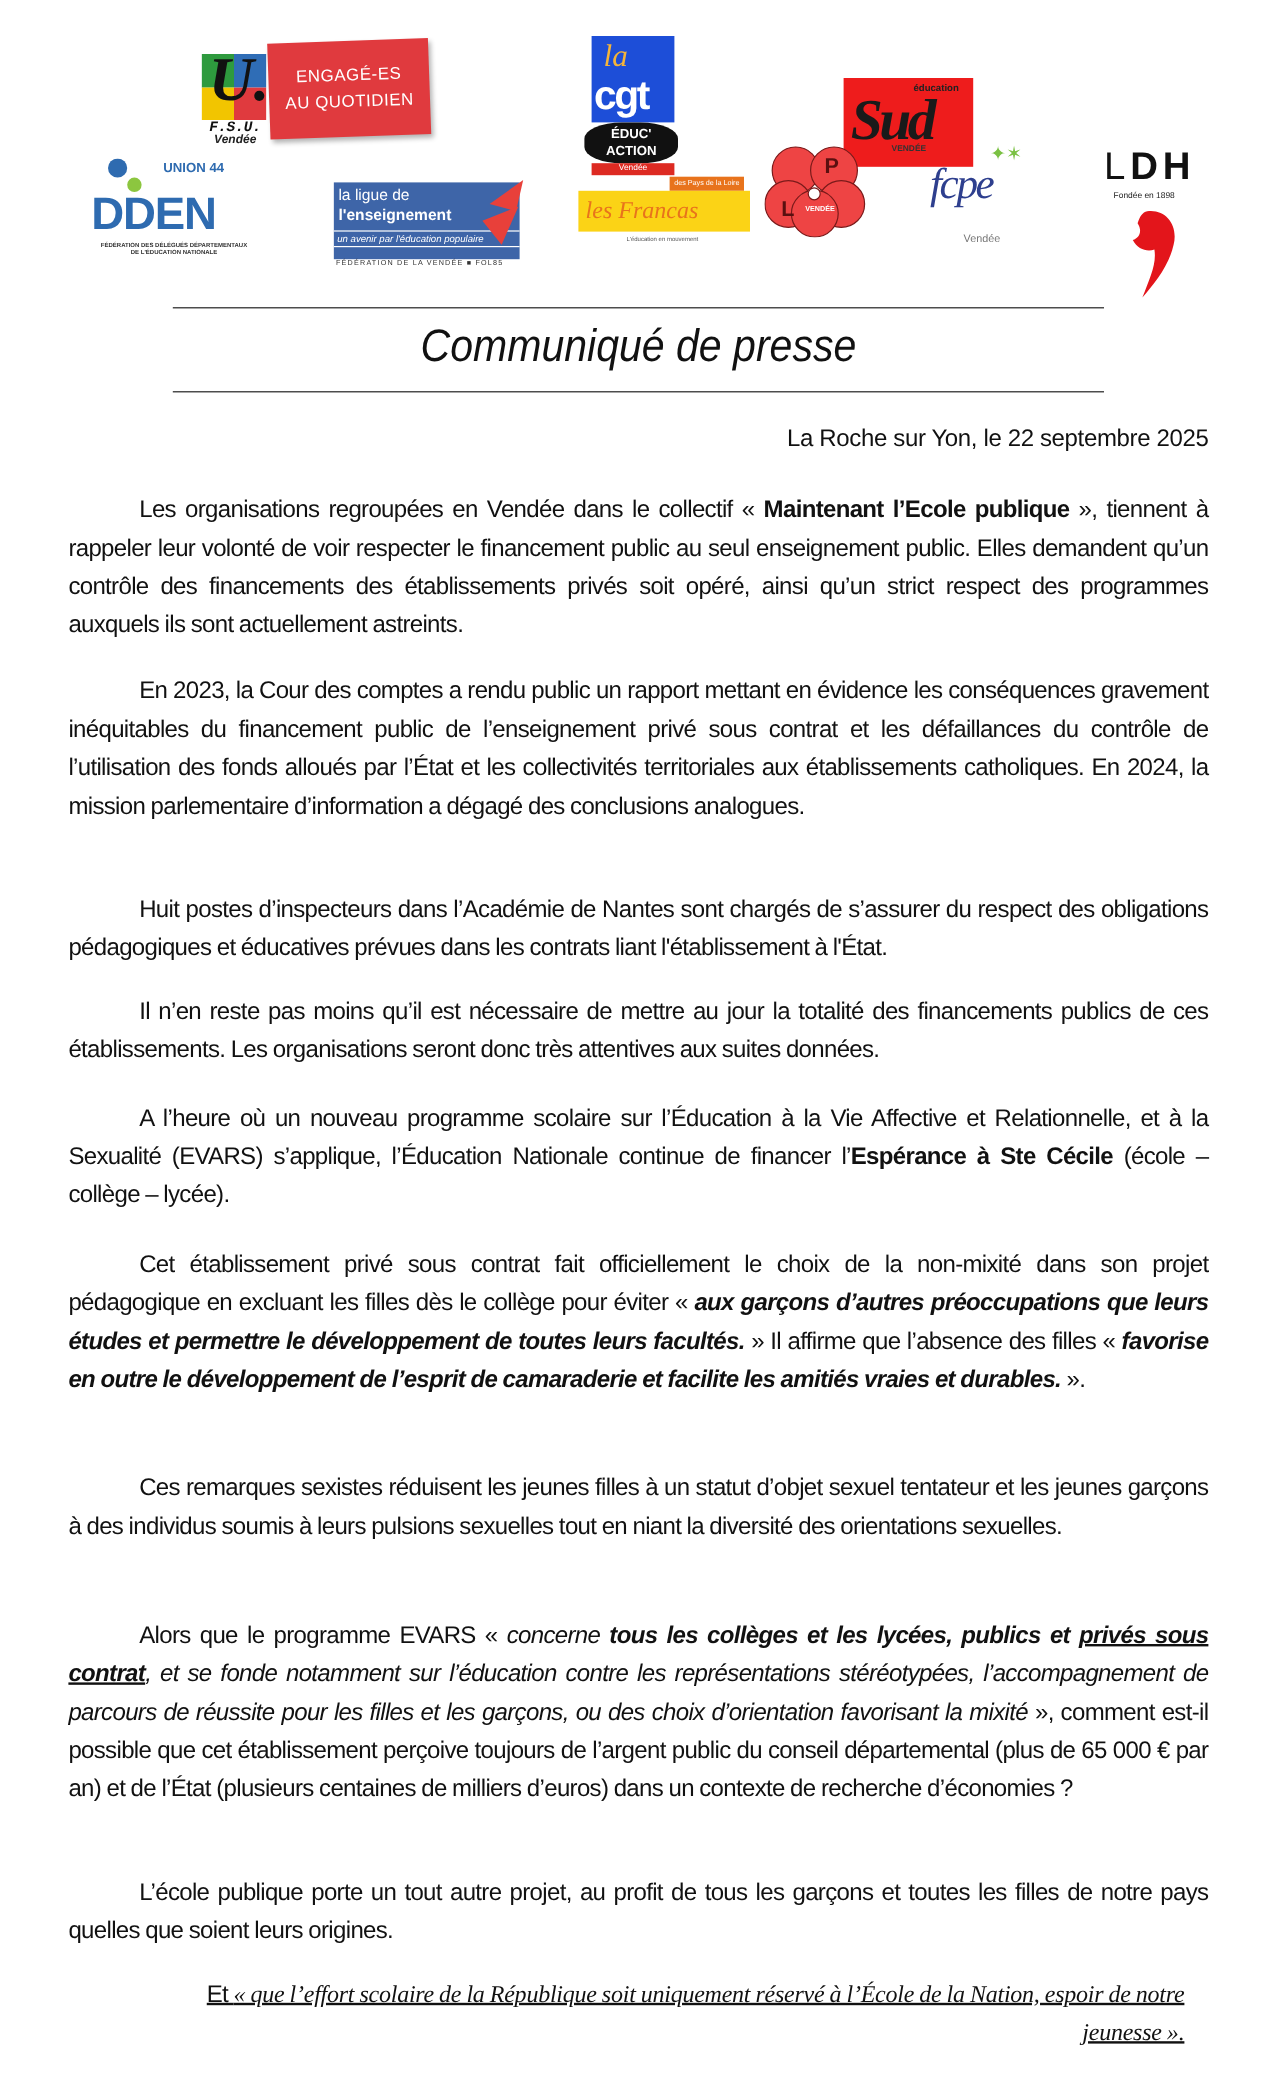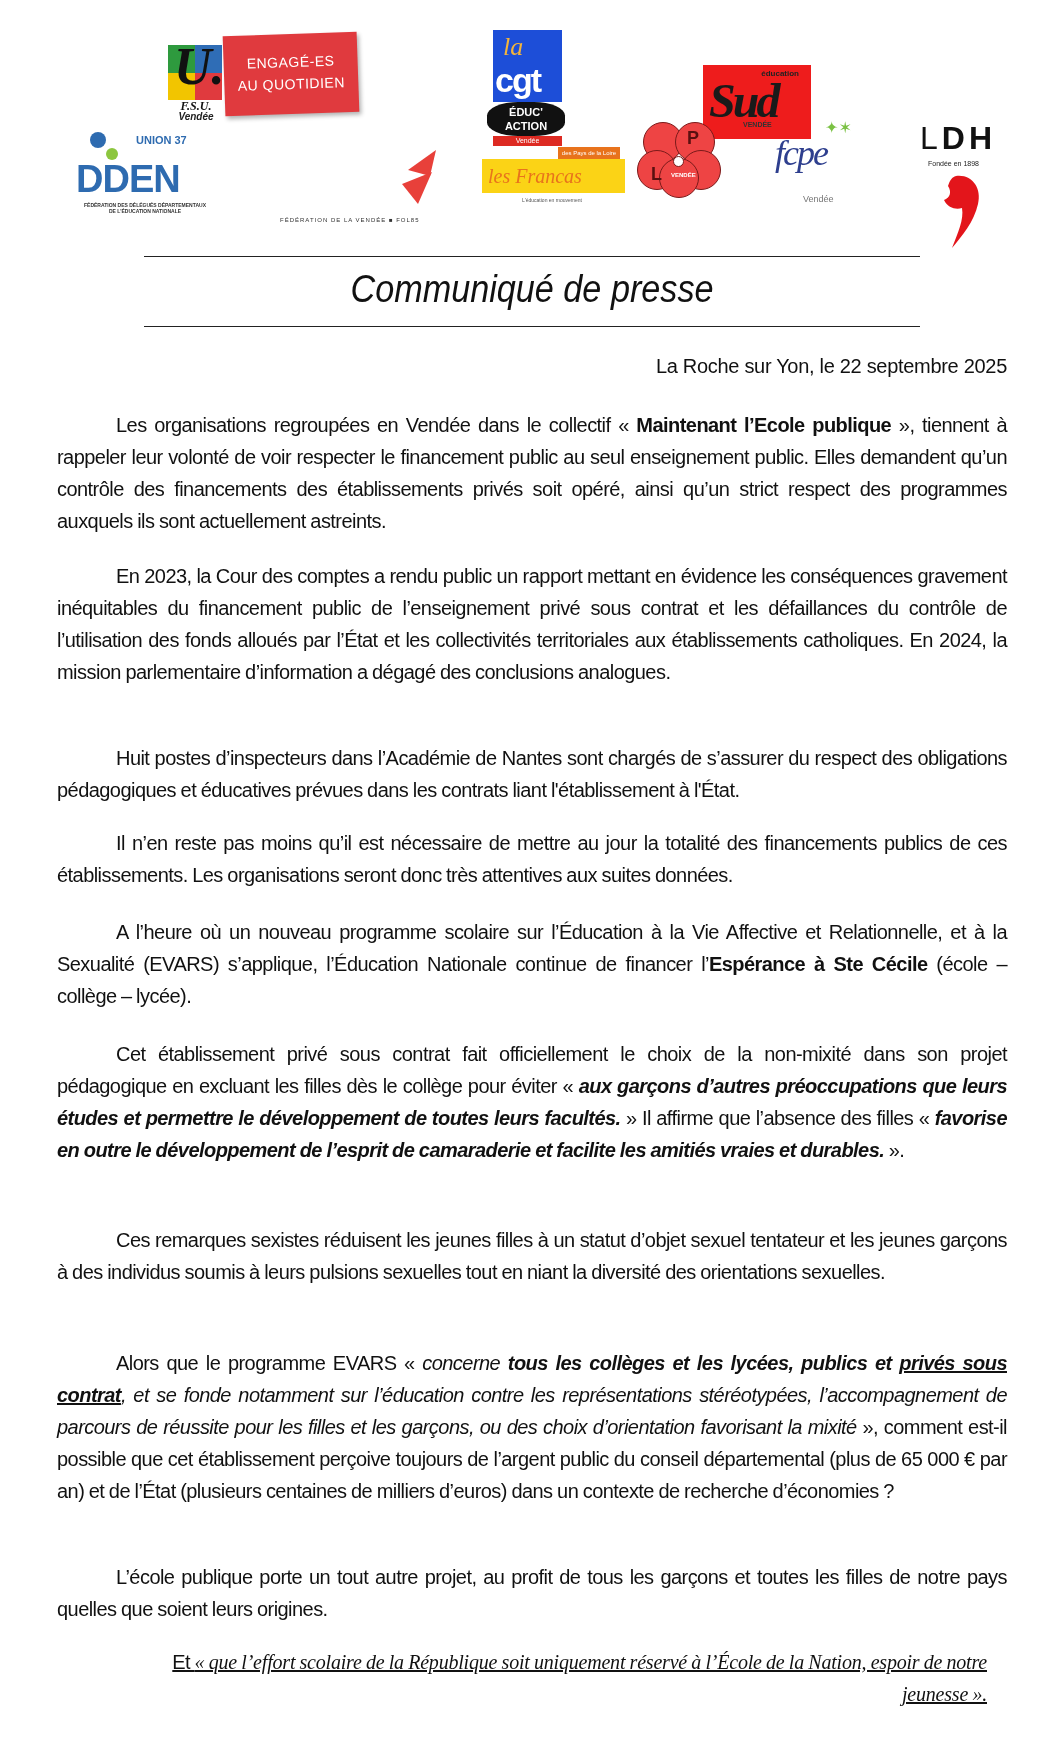--- a/index.html
+++ b/index.html
@@ -3,21 +3,21 @@
 <meta charset="utf-8">
 <style>
   html, body { margin:0; padding:0; background:#ffffff; }
   body { width:1053px; height:1737px; position:relative; overflow:hidden; font-family:"Liberation Sans", sans-serif; color:#111; }
   .abs { position:absolute; }
   
   .logo { position:absolute; overflow:hidden; }
   .fsu-square { left:168px; top:45px; width:54px; height:55px; }
   .fsu-square .q { position:absolute; width:50%; height:50%; }
   .fsu-u { position:absolute; left:6px; top:-4px; font-family:"Liberation Serif", serif; font-style:italic; font-weight:bold; font-size:52px; color:#111; line-height:1; }
-  .fsu-label { left:168px; top:100px; width:56px; text-align:center; font-family:Liberation Serif, serif; font-style:italic; font-weight:bold; font-size:12px; line-height:12px; color:#111; }
+  .fsu-label { left:168px; top:100px; width:56px; text-align:center; font-family:Liberation Mono, monospace; font-style:italic; font-weight:bold; font-size:12px; line-height:12px; color:#111; }
   .fsu-vendee { left:168px; top:111px; width:56px; text-align:center; font-size:10px; font-style:italic; font-weight:bold; color:#222; }
   .fsu-banner { left:224px; top:34px; width:134px; height:80px; background:#e03a3e; transform:rotate(-2deg); box-shadow:2px 3px 4px rgba(0,0,0,0.3); color:#fff; text-align:center; font-size:14px; line-height:22px; padding-top:17px; box-sizing:border-box; letter-spacing:0.5px; }
 
   .cgt { left:493px; top:30px; width:69px; height:116px; }
   .cgt-top { position:absolute; left:0; top:0; width:69px; height:72px; background:#1d4ed8; }
   .cgt-la { position:absolute; left:10px; top:2px; font-family:"Liberation Serif", serif; font-style:italic; font-size:26px; color:#f4b43a; }
   .cgt-word { position:absolute; left:2px; top:30px; font-weight:bold; font-size:34px; color:#fff; letter-spacing:-2px; line-height:40px; }
   .cgt-educ { position:absolute; left:-6px; top:72px; width:78px; height:34px; background:#111; border-radius:40%; color:#fff; font-size:11px; line-height:14px; text-align:center; padding-top:3px; box-sizing:border-box; font-weight:bold; }
   .cgt-vendee { position:absolute; left:0; top:106px; width:69px; height:10px; background:#dd2a22; color:#fff; font-size:7px; text-align:center; line-height:10px; }
 
@@ -108,26 +108,31 @@
 
 <div class="logo sud">
   <span class="sud-educ">éducation</span>
   <span class="sud-word">Sud</span>
   <span class="sud-vendee">VENDÉE</span>
 </div>
 
 <div class="logo dden">
   <div class="dden-head"></div>
   <div class="dden-head2"></div>
-  <span class="dden-union">UNION 37</span>
+  <span class="dden-union">UNION 44</span>
   <span class="dden-word">DDEN</span>
   <span class="dden-sub">FÉDÉRATION DES DÉLÉGUÉS DÉPARTEMENTAUX DE L'ÉDUCATION NATIONALE</span>
 </div>
 
 <div class="logo ligue">
+  <div class="ligue-box">
+    <span class="ligue-t1">la ligue de</span>
+    <span class="ligue-t2">l'enseignement</span>
+    <div class="ligue-band">un avenir par l'éducation populaire</div>
+  </div>
   <svg class="abs" style="left:118px;top:0;" width="42" height="60">
     <polygon points="40,0 12,20 34,26" fill="#e8403a"></polygon>
     <polygon points="36,22 6,34 22,54" fill="#e8403a"></polygon>
   </svg>
   <span class="ligue-fed">FÉDÉRATION DE LA VENDÉE ■ FOL85</span>
 </div>
 
 <div class="logo francas">
   <div class="francas-tag">des Pays de la Loire</div>
   <div class="francas-box">les Francas</div>

